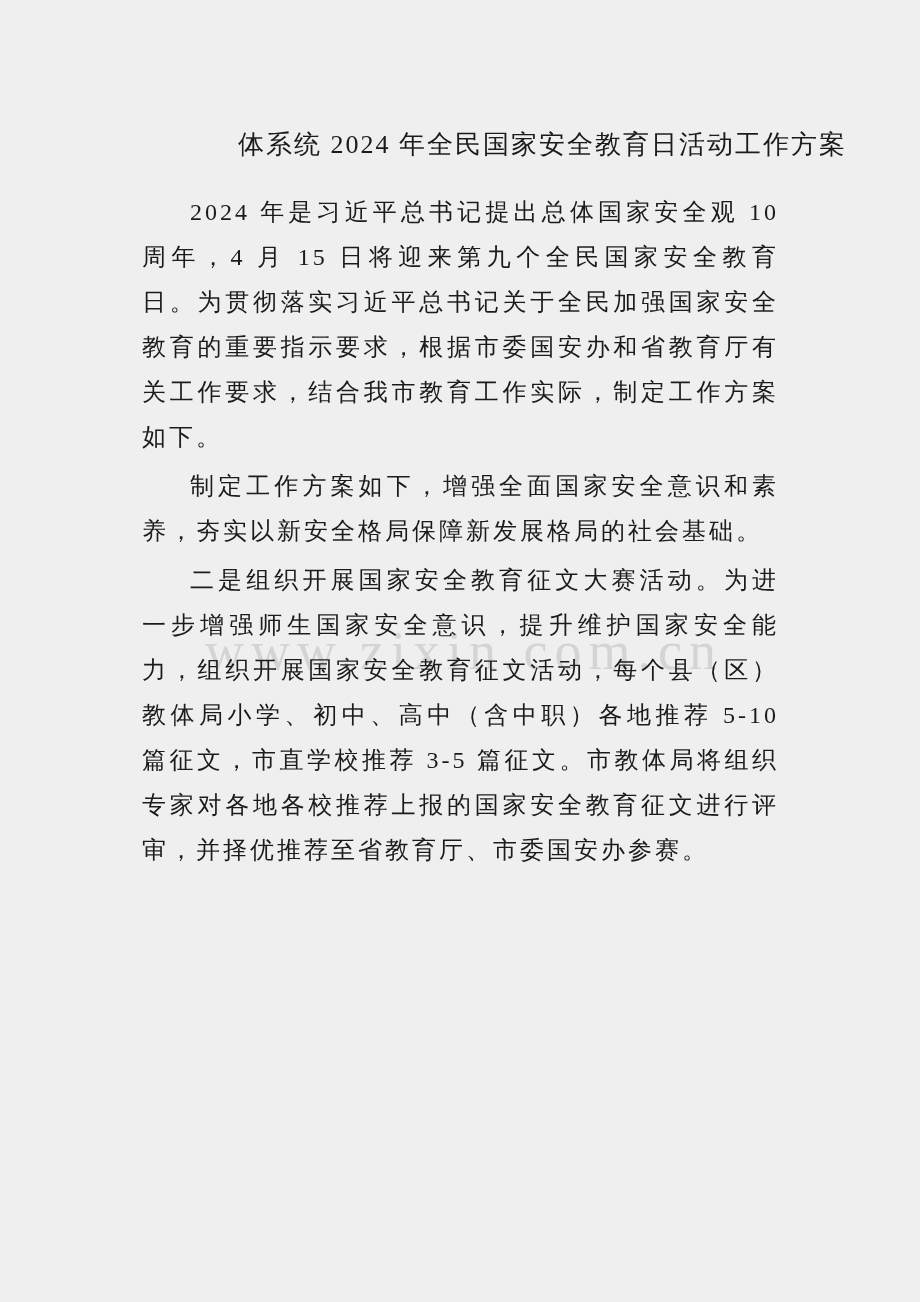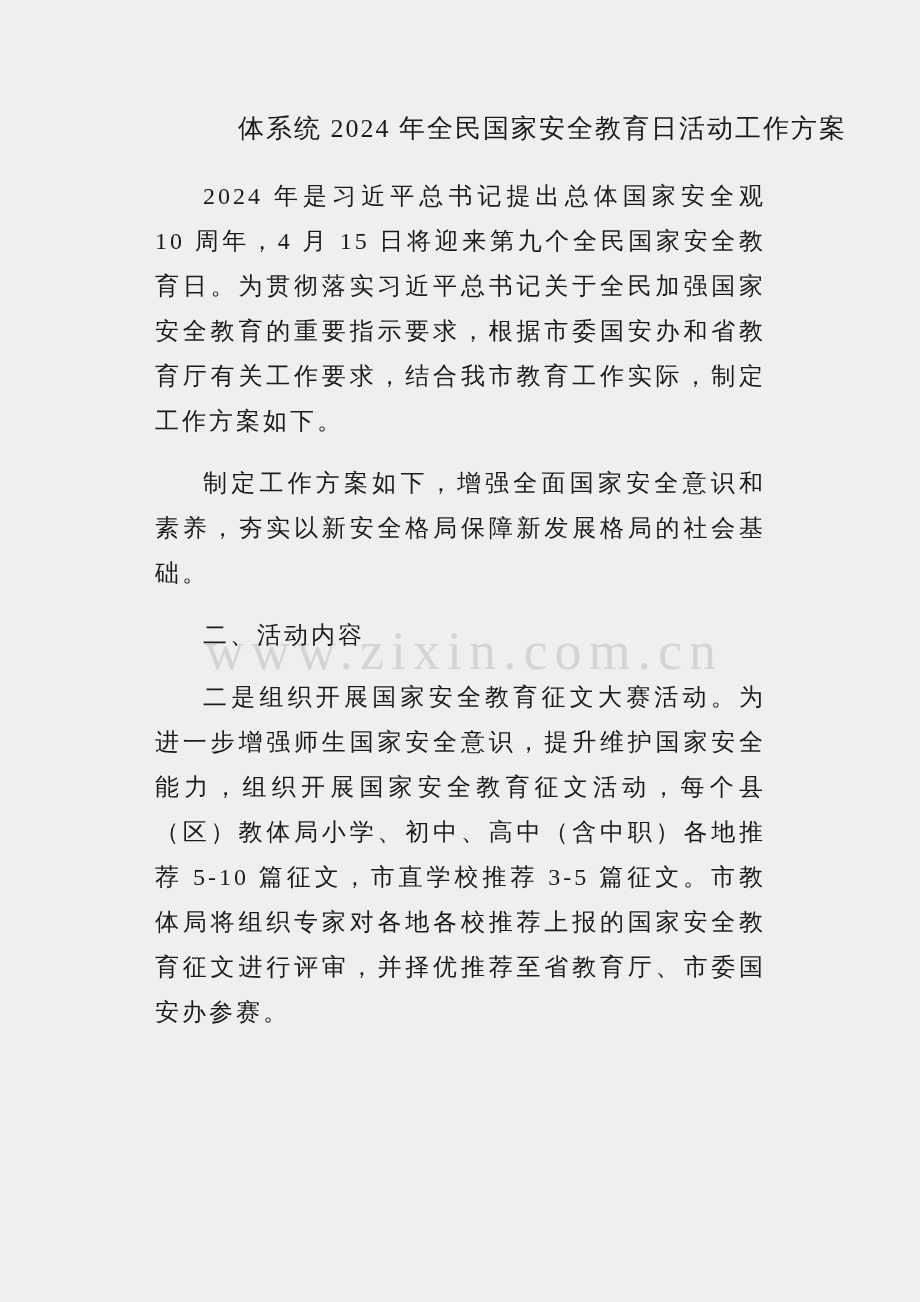--- a/index.html
+++ b/index.html
@@ -20,26 +20,26 @@
     position: relative;
     z-index: 1;
     padding: 110px 137px 0 138px;
   }
   .doc-title {
     font-size: 26px;
     line-height: 38px;
     letter-spacing: 2px;
     text-align: center;
     padding-left: 100px; 
-    margin: 0 0 26px 0;
+    margin: 16px 0 26px 0;
     white-space: nowrap;
     font-weight: normal;
   }
   .doc-body p {
-    margin: 17px;
+    margin: 4px;
     font-size: 24px;
     line-height: 45px;
     letter-spacing: 3px;
     text-indent: 2em;
     text-align: justify;
     text-justify: inter-character;
   }
   .watermark {
     position: absolute;
     z-index: 0;
@@ -59,17 +59,16 @@
 </head>
 <body>
 
 <div class="page">
   <div class="watermark">www.zixin.com.cn</div>
   <div class="content">
     <h1 class="doc-title">体系统 2024 年全民国家安全教育日活动工作方案</h1>
     <div class="doc-body">
         <p class="body">2024 年是习近平总书记提出总体国家安全观 10 周年，4 月 15 日将迎来第九个全民国家安全教育日。为贯彻落实习近平总书记关于全民加强国家安全教育的重要指示要求，根据市委国安办和省教育厅有关工作要求，结合我市教育工作实际，制定工作方案如下。</p>
         <p class="body">制定工作方案如下，增强全面国家安全意识和素养，夯实以新安全格局保障新发展格局的社会基础。</p>
-        <p class="heading">二、活动内容</p>
         <p class="body">二是组织开展国家安全教育征文大赛活动。为进一步增强师生国家安全意识，提升维护国家安全能力，组织开展国家安全教育征文活动，每个县（区）教体局小学、初中、高中（含中职）各地推荐 5-10 篇征文，市直学校推荐 3-5 篇征文。市教体局将组织专家对各地各校推荐上报的国家安全教育征文进行评审，并择优推荐至省教育厅、市委国安办参赛。</p>
       </div>
   </div>
 </div>
 
 </body></html>

